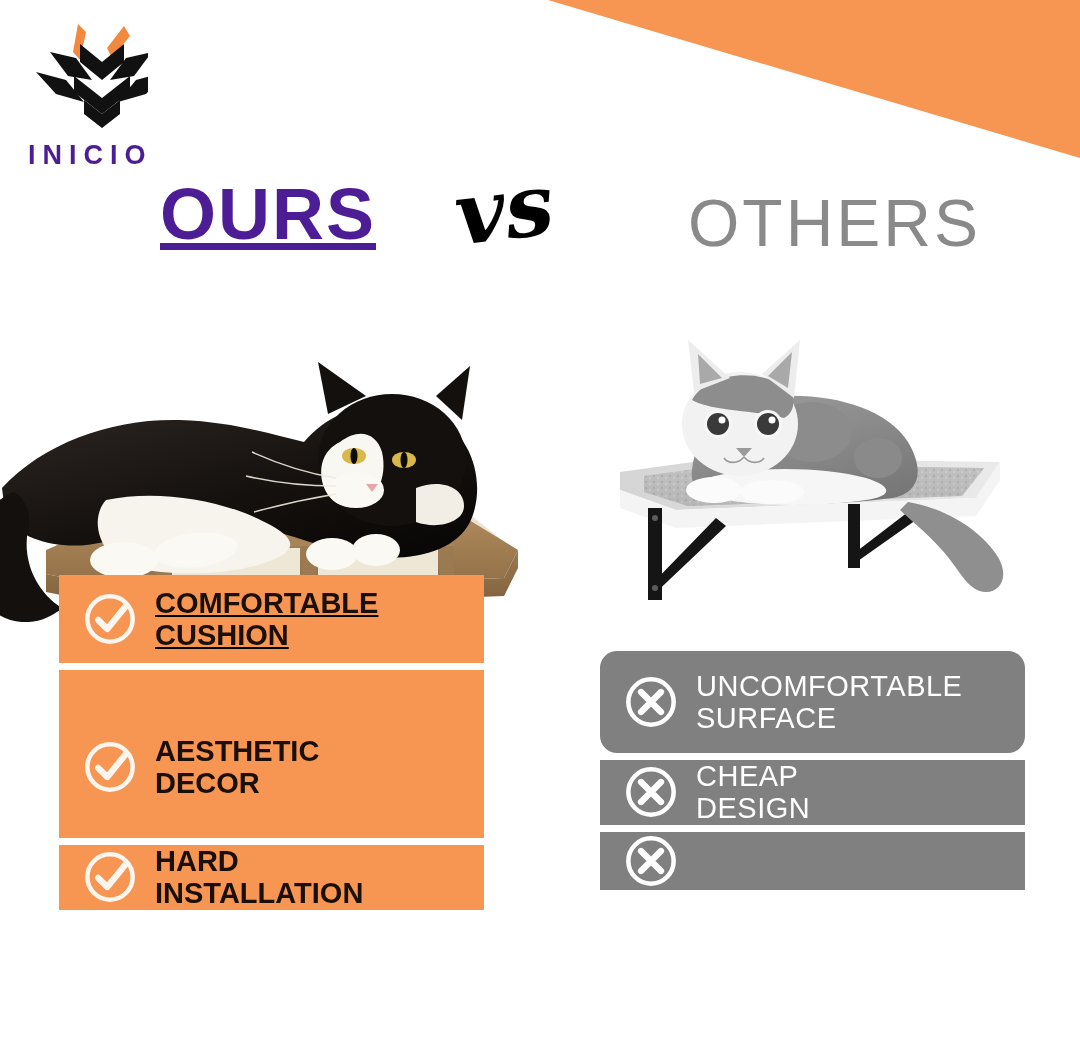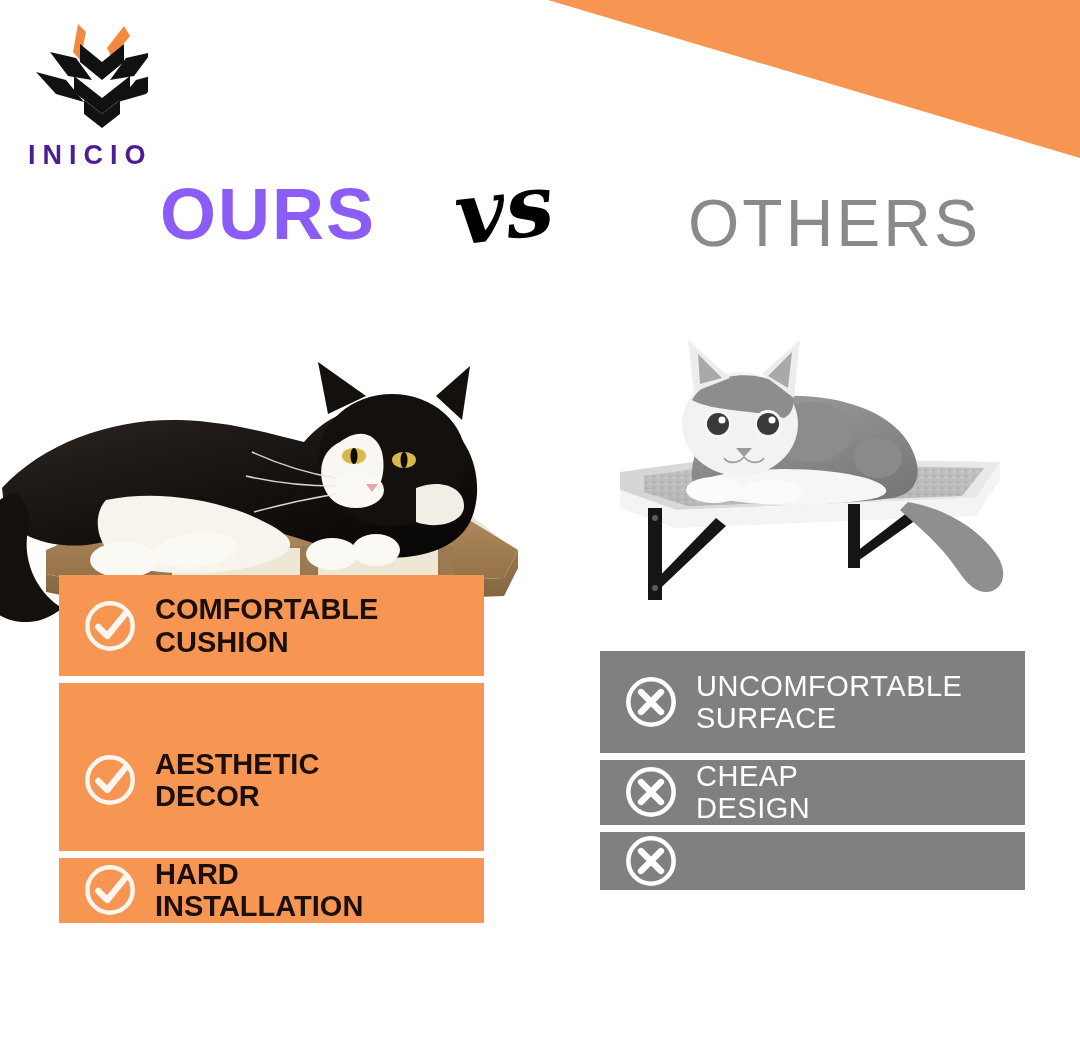--- a/index.html
+++ b/index.html
@@ -50,23 +50,24 @@
     top: 178px;
     width: 1080px;
     height: 100px;
   }
   .word-ours {
     position: absolute;
     left: 160px;
     top: 0px;
     font-size: 72px;
     font-weight: bold;
-    color: #8b5cf6;
+    color: #4c1d95;
     letter-spacing: 2px;
     line-height: 1;
+    text-decoration: underline;
   }
   .word-vs {
     position: absolute;
     left: 455px;
     top: -12px;
     font-family: "DejaVu Serif", serif;
     font-size: 86px;
     font-style: italic;
     font-weight: bold;
     color: #000000;
@@ -123,25 +124,25 @@
     color: #1a1008;
     font-weight: bold;
     letter-spacing: 0px;
   }
   .col-others .feat-label {
     color: #ffffff;
     font-weight: normal;
     letter-spacing: 0.5px;
   }
 
-  .col-ours   .feature-row:nth-of-type(1) { height: 101px; }
+  .col-ours   .feature-row:nth-of-type(1) { height: 88px; text-decoration: underline; }
   .col-ours   .feature-row:nth-of-type(2) { height: 102px; }
   .col-ours   .feature-row:nth-of-type(3) { height: 168px; align-items: center; padding-top: 26px; }
   .col-others .feature-row:nth-of-type(1) { height: 112px; }
-  .col-others .feature-row:nth-of-type(2) { height: 102px; }
+  .col-others .feature-row:nth-of-type(2) { height: 102px; border-radius: 17px; }
   .col-others .feature-row:nth-of-type(3) { height: 168px; align-items: flex-start; padding-top: 26px; }
 </style>
 </head>
 <body>
 
 <div id="page">
 
   <svg class="corner-banner" viewBox="0 0 1080 170" preserveAspectRatio="none">
     <polygon points="548,0 1080,0 1080,158" fill="#F79553"></polygon>
   </svg>

